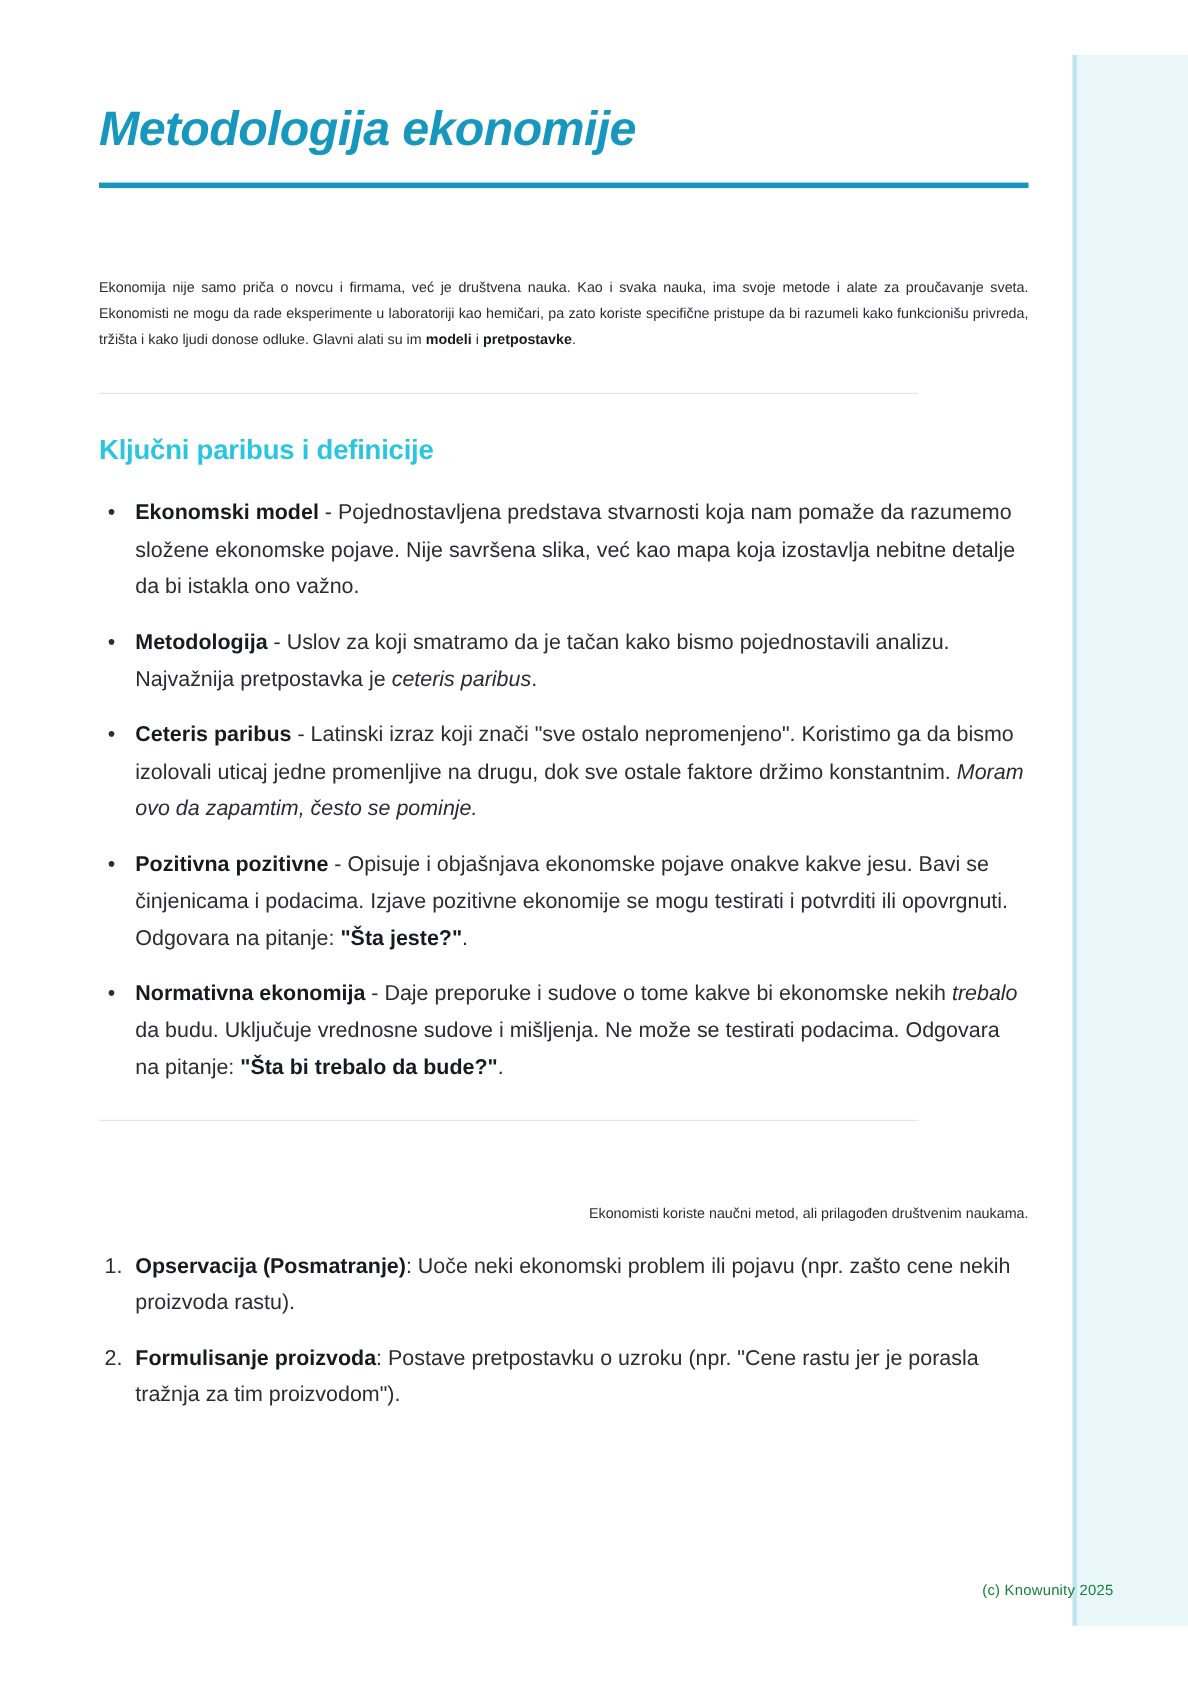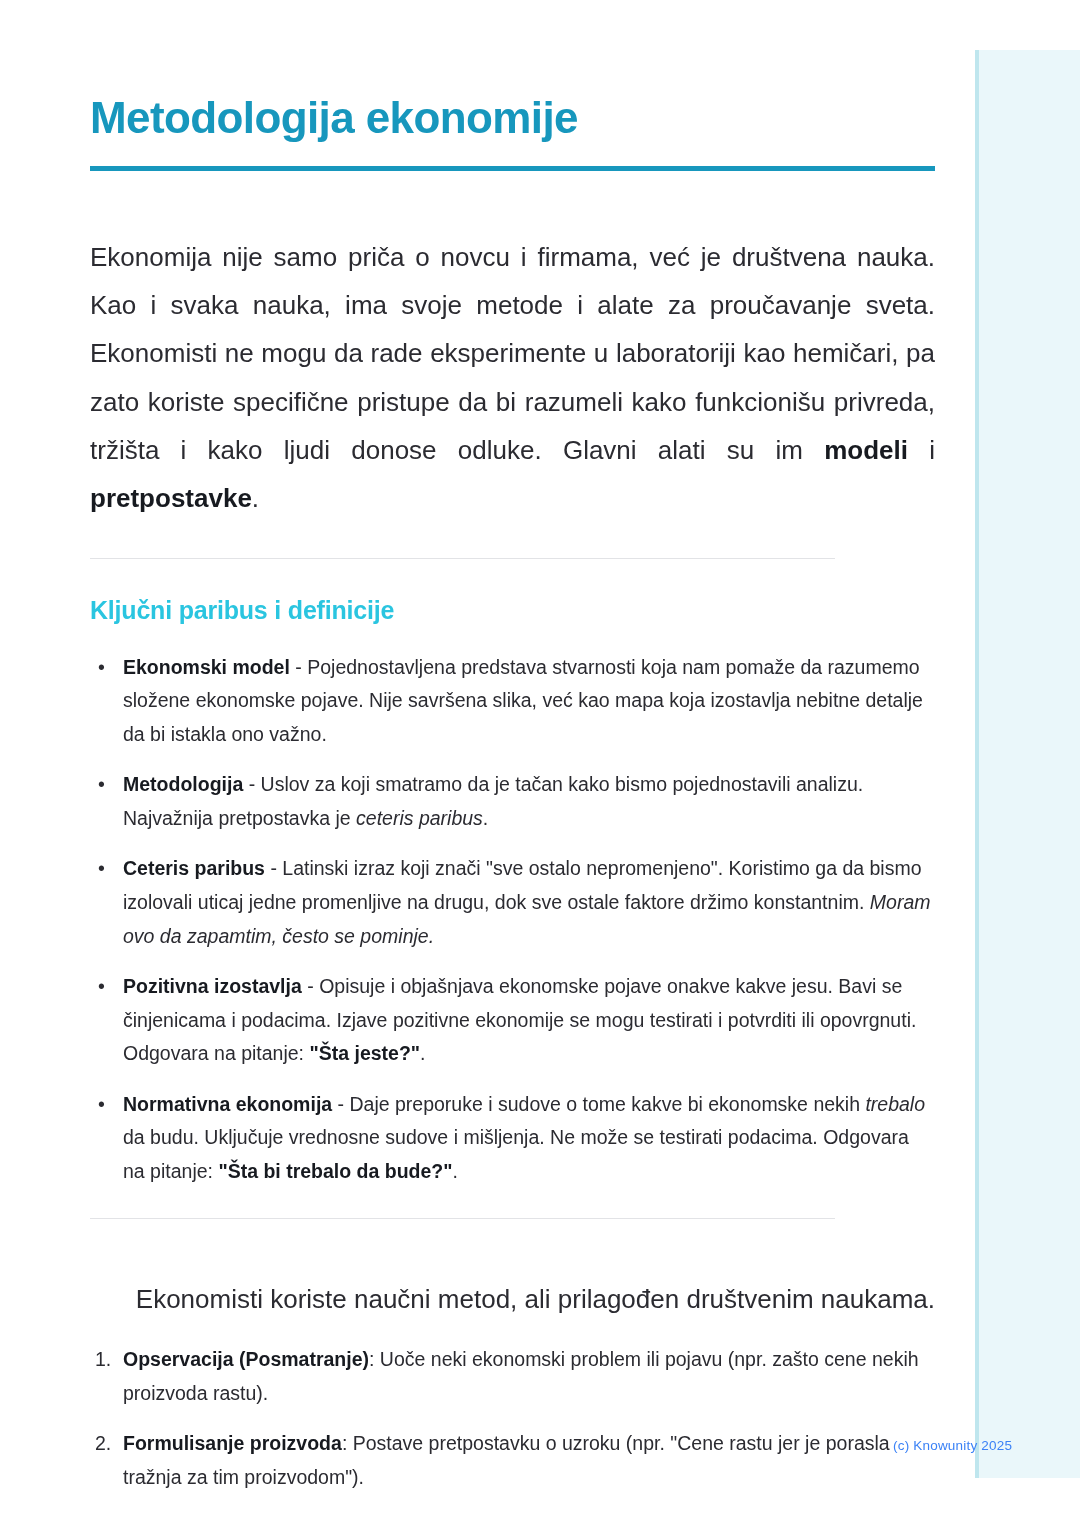--- a/index.html
+++ b/index.html
@@ -31,41 +31,43 @@
     width:845px;
   }
 
   h1.doc-title {
     font-size:44px;
     font-weight:bold;
     color:#1797bd;
     letter-spacing:-0.6px;
     line-height:1.12;
     margin-top:93px;
+    font-style:italic;
   }
   .title-rule {
     margin-top:24px;
     width:845px;
     height:5px;
     background:#1797bd;
   }
 
   h2.section-title {
     font-size:25px;
     font-weight:bold;
     color:#2ac5e0;
     letter-spacing:-0.2px;
     line-height:1.2;
   }
 
   p.body-text {
-    font-size:26px;
+    font-size:13px;
     color:#2b2b31;
     line-height:1.85;
     text-align:justify;
+    margin-top:16px;
   }
   p.body-text.ragged { text-align:right; }
 
   .divider {
     height:1px;
     background:#e2e3e6;
     width:745px;
   }
 
   ul.key-list, ol.steps-list {
@@ -95,21 +97,21 @@
   ul.key-list > li + li { margin-top:17px; }
   ol.steps-list > li + li { margin-top:17px; }
 
   b, strong { font-weight:bold; color:#171a20; }
   i, em { font-style:italic; }
 
   .watermark {
     position:absolute;
     left:893px; top:1438px;
     font-size:13.5px;
-    color:#3b82f6;
+    color:#15803d;
     letter-spacing:0.2px;
     white-space:nowrap;
   }
 
   .sp-20 { height:20px; }
   .sp-26 { height:26px; }
   .sp-30 { height:30px; }
   .sp-36 { height:36px; }
   .sp-42 { height:42px; }
 </style>
@@ -141,21 +143,21 @@
       <li>
         <span class="marker">•</span><b>Ekonomski model</b><span> - Pojednostavljena predstava stvarnosti koja nam pomaže da razumemo složene ekonomske pojave. Nije savršena slika, već kao mapa koja izostavlja nebitne detalje da bi istakla ono važno.</span>
       </li>
       <li>
         <span class="marker">•</span><b>Metodologija</b><span> - Uslov za koji smatramo da je tačan kako bismo pojednostavili analizu. Najvažnija pretpostavka je </span><i>ceteris paribus</i><span>.</span>
       </li>
       <li>
         <span class="marker">•</span><b>Ceteris paribus</b><span> - Latinski izraz koji znači "sve ostalo nepromenjeno". Koristimo ga da bismo izolovali uticaj jedne promenljive na drugu, dok sve ostale faktore držimo konstantnim. </span><i>Moram ovo da zapamtim, često se pominje.</i><span></span>
       </li>
       <li>
-        <span class="marker">•</span><b>Pozitivna izostavlja</b><span> - Opisuje i objašnjava ekonomske pojave onakve kakve jesu. Bavi se činjenicama i podacima. Izjave pozitivne ekonomije se mogu testirati i potvrditi ili opovrgnuti. Odgovara na pitanje: </span><b>"Šta jeste?"</b><span>.</span>
+        <span class="marker">•</span><b>Pozitivna pozitivne</b><span> - Opisuje i objašnjava ekonomske pojave onakve kakve jesu. Bavi se činjenicama i podacima. Izjave pozitivne ekonomije se mogu testirati i potvrditi ili opovrgnuti. Odgovara na pitanje: </span><b>"Šta jeste?"</b><span>.</span>
       </li>
       <li>
         <span class="marker">•</span><b>Normativna ekonomija</b><span> - Daje preporuke i sudove o tome kakve bi ekonomske nekih </span><i>trebalo</i><span> da budu. Uključuje vrednosne sudove i mišljenja. Ne može se testirati podacima. Odgovara na pitanje: </span><b>"Šta bi trebalo da bude?"</b><span>.</span>
       </li>
     </ul>
 
     <div class="sp-30"></div>
     <div class="divider"></div>
     <div class="sp-36"></div>
 

